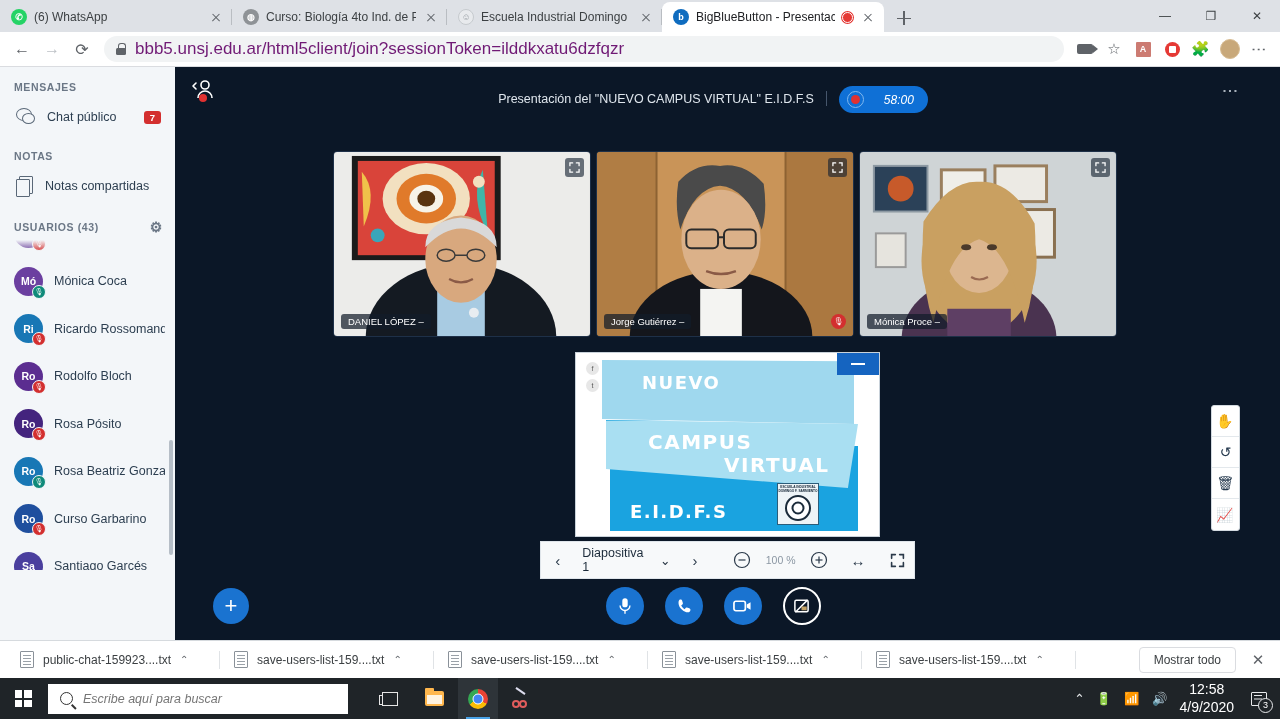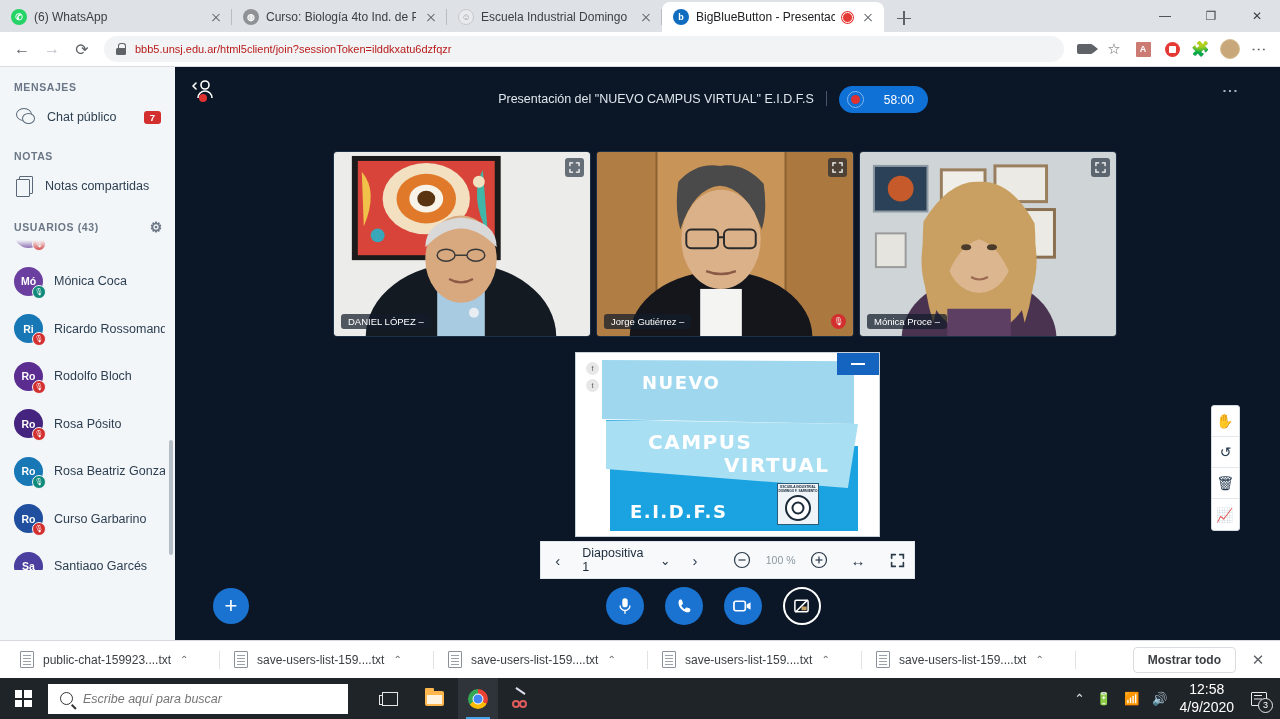--- a/index.html
+++ b/index.html
@@ -88,21 +88,21 @@
   }
   .lock-icon { width: 10px; height: 12px; position: relative; flex: none; }
   .lock-icon::before {
     content:""; position:absolute; bottom:0; left:0; width:10px; height:7px;
     background:#5f6368; border-radius:1.5px;
   }
   .lock-icon::after {
     content:""; position:absolute; top:0; left:2px; width:6px; height:6px;
     border:1.5px solid #5f6368; border-bottom:none; border-radius:3px 3px 0 0;
   }
-  .omni-url { color: #b91c1c; font-size: 11px; white-space: nowrap; }
+  .omni-url { color: #701a75; font-size: 17px; white-space: nowrap; }
   .tb-icons { display: flex; align-items: center; gap: 3px; }
   .tb-ic { width: 26px; height: 26px; display:flex; align-items:center; justify-content:center; cursor:pointer; }
   .ic-cam { width: 16px; height: 10px; background: #5f6368; border-radius: 2px; position: relative; }
   .ic-cam::after { content:""; position:absolute; right:-5px; top:1px; border-left:5px solid #5f6368; border-top:4px solid transparent; border-bottom:4px solid transparent; }
   .ic-star { color: #5f6368; font-size: 15px; }
   .ic-pdf { width: 15px; height: 15px; background: #cc7b72; border-radius: 1px; display:flex; align-items:center; justify-content:center; color:#fff; font-size:9px; font-weight:bold;}
   .ic-block { width: 15px; height: 15px; border-radius: 50%; background: #e53935; display:flex; align-items:center; justify-content:center; }
   .ic-block::after { content:""; width:7px; height:7px; background:#fff; border-radius:1px; }
   .ic-puzzle { color: #5f6368; font-size: 15px; }
   .ic-avatar { width: 20px; height: 20px; border-radius: 50%; background: #c8a87a; border:1px solid #d8bd94; }
@@ -181,21 +181,21 @@
   .presenter-ic svg { display: block; }
   .meeting-title {
     position: absolute; left: 0; right: 0; top: 18px; text-align: center;
     font-size: 12.5px; color: #dfe6ed; pointer-events: none;
   }
   .title-group { display:inline-flex; align-items:center; gap:12px; }
   .title-div { width:1px; height:15px; background:#46566c; display:inline-block; }
   .rec-pill {
     display: inline-flex; align-items: center; gap: 20px;
     background: #0f70d6; border-radius: 14px; padding: 5px 14px 5px 8px;
-    position: relative; top: 1px;
+    position: relative; top: 1px; font-style: italic;
   }
   .rec-dot-outer {
     width: 17px; height: 17px; border-radius: 50%;
     border: 1.5px solid #7fb8ef; display:flex; align-items:center; justify-content:center;
   }
   .rec-dot { width: 9px; height: 9px; border-radius: 50%; background: #e03131; }
   .rec-time { font-size: 12px; color: #fff; }
   .stage-kebab {
     position: absolute; right: 16px; top: 16px; color: #d6dee6; font-size: 16px;
     writing-mode: vertical-rl; line-height: .6; cursor: pointer;
@@ -336,21 +336,21 @@
   }
   .dl::after { content:""; position:absolute; right:0; top:6px; height:18px; width:1px; background:#e0e3e6; }
   .dl-file {
     width: 14px; height: 17px; border:1px solid #8a9199; border-radius:1px;
     background:#fff; position:relative; flex:none;
   }
   .dl-file::before { content:""; position:absolute; left:2px; top:3px; right:2px; height:1px; background:#9aa1a8; box-shadow:0 3px 0 #9aa1a8, 0 6px 0 #9aa1a8, 0 9px 0 #9aa1a8;}
   .dl-caret { font-size:10px; color:#5f6368; }
   .dl-showall {
     margin-left: auto; border:1px solid #dadce0; border-radius:4px;
-    padding: 5px 14px; font-size:12px; color:#3c4043; cursor:pointer;font-weight:bold;
+    padding: 5px 14px; font-size:12px; color:#3c4043; cursor:pointer;
   }
   .dl-close { width:28px; height:28px; display:flex;align-items:center;justify-content:center;
     color:#5f6368; font-size:15px; cursor:pointer; margin-left:8px; margin-right:2px;}
 
   
   .taskbar {
     position:absolute; bottom:0; left:0; width:1280px; height:41px;
     background:#1f2428; display:flex; align-items:center;
   }
   .start {

